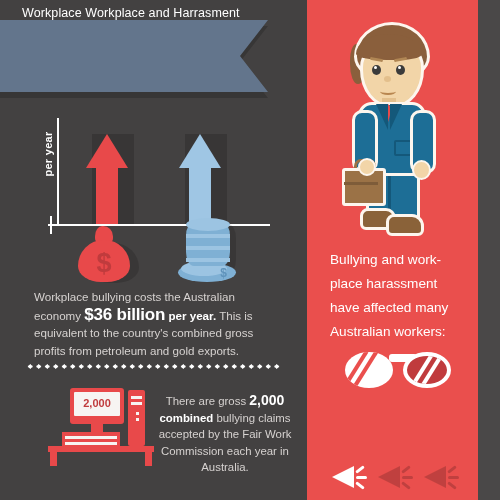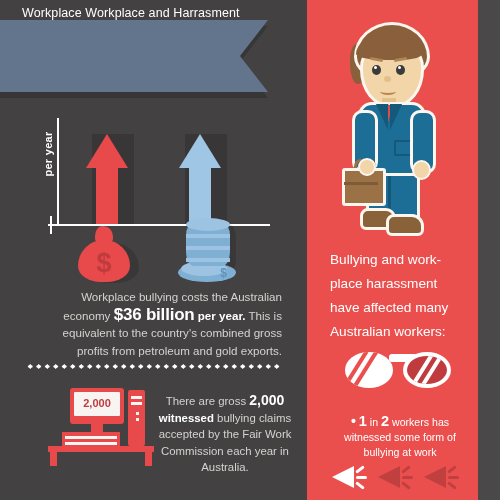--- a/index.html
+++ b/index.html
@@ -217,21 +217,21 @@
     width: 44px; height: 50px;
     background: rgba(0,0,0,0.14);
     border-radius: 8px / 14px;
   }
 
   
   .para-cost {
     position: absolute;
     left: 34px; top: 288px;
     width: 248px;
-    text-align: right;
+    text-align: left;
     color: #d6d2d0;
     font-size: 11.6px;
     line-height: 17.5px;
   }
   .para-cost .big {
     color: #ffffff;
     font-size: 17px;
     font-weight: bold;
     letter-spacing: -0.2px;
   }
@@ -578,21 +578,21 @@
     <div class="keyboard"></div>
     <div class="kb-line" style="top:48px;"></div>
     <div class="kb-line" style="top:54px;"></div>
     <div class="top"></div>
     <div class="leg" style="left:2px;"></div>
     <div class="leg" style="left:97px;"></div>
   </div>
 
   <div class="para-claims">
     <span>There are gross </span><span class="big">2,000</span>
-    <span class="bold">witnessed</span><span> bullying claims accepted by the Fair Work Commission each year in Australia.</span>
+    <span class="bold">combined</span><span> bullying claims accepted by the Fair Work Commission each year in Australia.</span>
   </div>
 
   <div class="right-panel"></div>
   <div class="right-edge"></div>
 
   <div class="man">
     <div class="hair-side"></div>
     <div class="hair"></div>
     <div class="face"></div>
     <div class="fringe"></div>
@@ -630,24 +630,20 @@
     <div class="lens lens-left">
       <div class="glint" style="left:8px; top:-4px; background:#ea4f4d;"></div>
       <div class="glint" style="left:18px; top:-4px; background:#ea4f4d;"></div>
     </div>
     <div class="lens lens-right">
       <div class="glint glint2" style="left:12px; top:-6px;"></div>
       <div class="glint glint2" style="left:22px; top:-6px;"></div>
     </div>
   </div>
 
-  <div class="stat-line">
-    <span class="dot">•</span>
-    <span class="big">1</span><span> in </span><span class="big">2</span><span> workers has witnessed some form of bullying at work</span>
-  </div>
 
   <div class="megas">
     <div class="mega mega-1 mega-on">
       <div class="cone"></div>
       <div class="wave w1"></div>
       <div class="wave w2"></div>
       <div class="wave w3"></div>
     </div>
     <div class="mega mega-2 mega-off">
       <div class="cone"></div>

